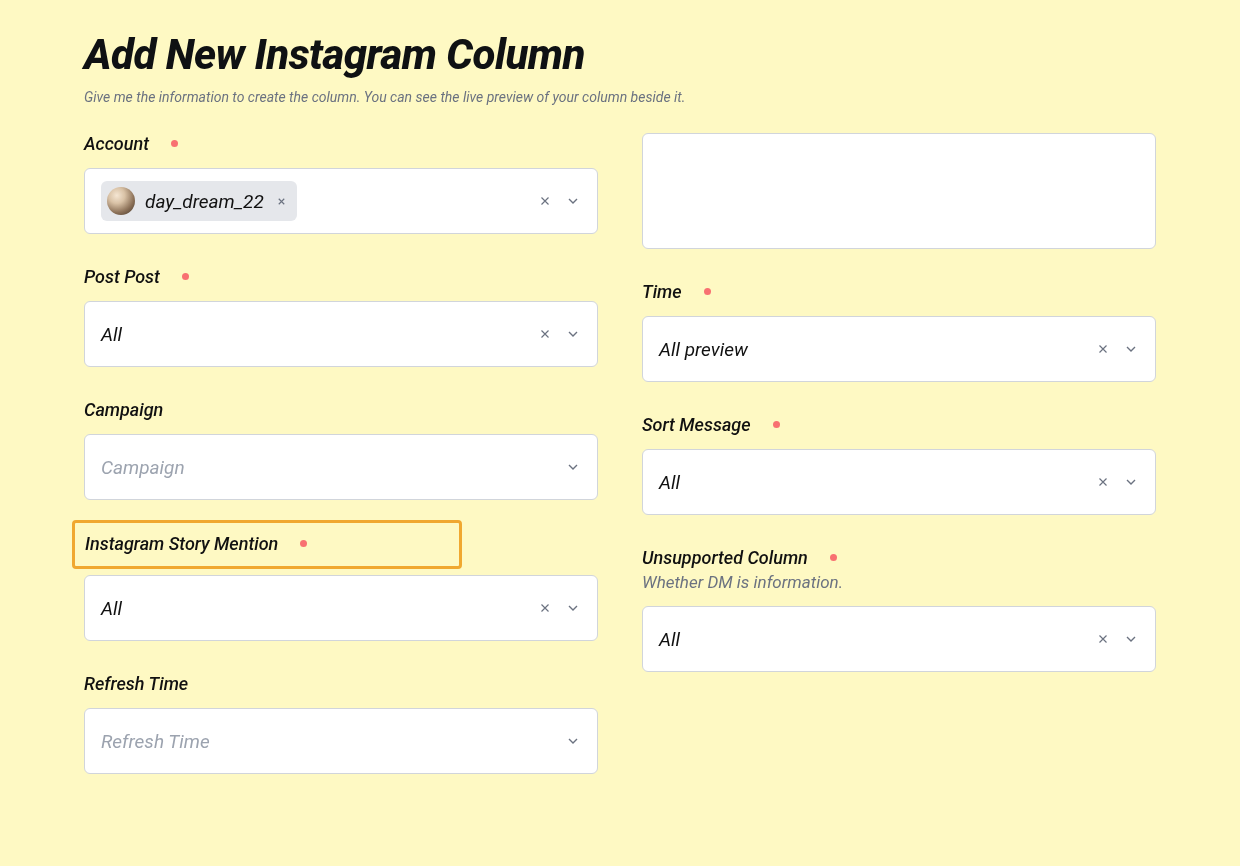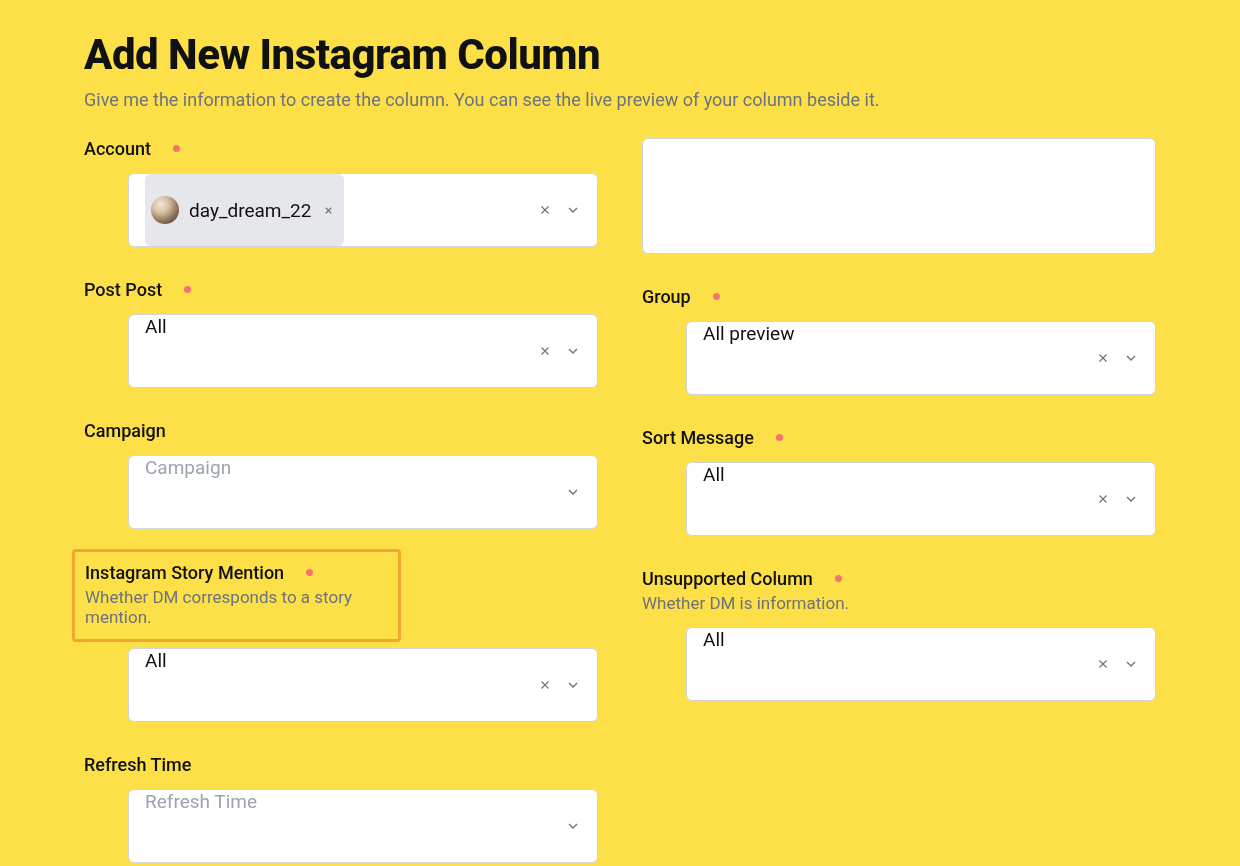--- a/index.html
+++ b/index.html
@@ -9,31 +9,32 @@
     color: #111;
     width: 1240px;
     height: 866px;
     overflow: hidden;
   }
   .panel {
     width: 1240px;
     height: 866px;
     padding: 30px 84px 8px 84px;
     box-shadow: 0 0 8px rgba(0,0,0,0.12);
-    background: #fde047;
+    background: #fef9c3;
+    font-style: italic;
   }
   h1.title {
     font-size: 42px;
     font-weight: 800;
     letter-spacing: -0.5px;
     color: #0f1113;
   }
   p.subtitle {
     margin-top: 10px;
-    font-size: 18px;
+    font-size: 14px;
     color: #6b7280;
   }
   .columns {
     display: flex;
     gap: 44px;
     margin-top: 28px;
   }
   .col {
     flex: 1;
     display: flex;
@@ -55,30 +56,30 @@
   }
   .req-dot {
     width: 7px;
     height: 7px;
     border-radius: 50%;
     background: #f87171;
     display: inline-block;
   }
   .select-box {
     margin-top: 14px;
-    height: 74px;
+    height: 66px;
     border: 1px solid #d1d5db;
     border-radius: 6px;
     display: flex;
+    align-items: center;
     padding: 0 16px;
     background: #fff;
     font-size: 19px;
     color: #111;
     position: relative;
-    margin-left: 44px;
   }
   .select-box.placeholder { color: #9ca3af; }
   .select-icons {
     margin-left: auto;
     display: flex;
     align-items: center;
     gap: 12px;
     color: #6b7280;
   }
   .icon-x, .icon-chevron { width: 16px; height: 16px; display:inline-flex; align-items:center; justify-content:center; }
@@ -103,21 +104,21 @@
     width: 28px; height: 28px; border-radius: 50%;
     background: radial-gradient(circle at 35% 30%, #f5e6d3 0%, #d9c2a6 30%, #8a6f56 65%, #3a2e22 100%);
     flex-shrink: 0;
   }
   .chip .chip-x { color: #6b7280; font-size: 16px; margin-left: 2px; }
   .highlight-box {
     border: 3px solid #f0a830;
     border-radius: 4px;
     padding: 10px 12px 12px 10px;
     margin: -12px -18px 0 -12px;
-    width: 329px;
+    width: 390px;
   }
   .field-block { }
 </style>
 </head>
 <body>
 
 <div class="panel">
 
   <h1 class="title">Add New Instagram Column</h1>
   <p class="subtitle">Give me the information to create the column. You can see the live preview of your column beside it.</p>
@@ -193,21 +194,20 @@
           </span>
         </div>
       </div>
 
       <div class="field-block">
         <div class="highlight-box">
           <div class="field-label">
             <span>Instagram Story Mention</span>
             <span class="req-dot"></span>
           </div>
-          <div class="field-sublabel">Whether DM corresponds to a story mention.</div>
         </div>
         <div class="select-box" style="margin-top:6px;">
           <span>All</span>
           <span class="select-icons">
             <span class="icon-x">
               <svg width="14" height="14" viewBox="0 0 24 24" fill="none" stroke="currentColor" stroke-width="2">
                   <path d="M18 6 6 18M6 6l12 12"></path>
                 </svg>
             </span>
             <span class="icon-chevron">
@@ -236,21 +236,21 @@
       </div>
 
     </div>
 
     <div class="col">
 
       <div class="preview-box"></div>
 
       <div class="field-block">
         <div class="field-label">
-          <span>Group</span>
+          <span>Time</span>
           <span class="req-dot"></span>
         </div>
         <div class="select-box">
           <span>All preview</span>
           <span class="select-icons">
             <span class="icon-x">
               <svg width="14" height="14" viewBox="0 0 24 24" fill="none" stroke="currentColor" stroke-width="2">
                   <path d="M18 6 6 18M6 6l12 12"></path>
                 </svg>
             </span>

